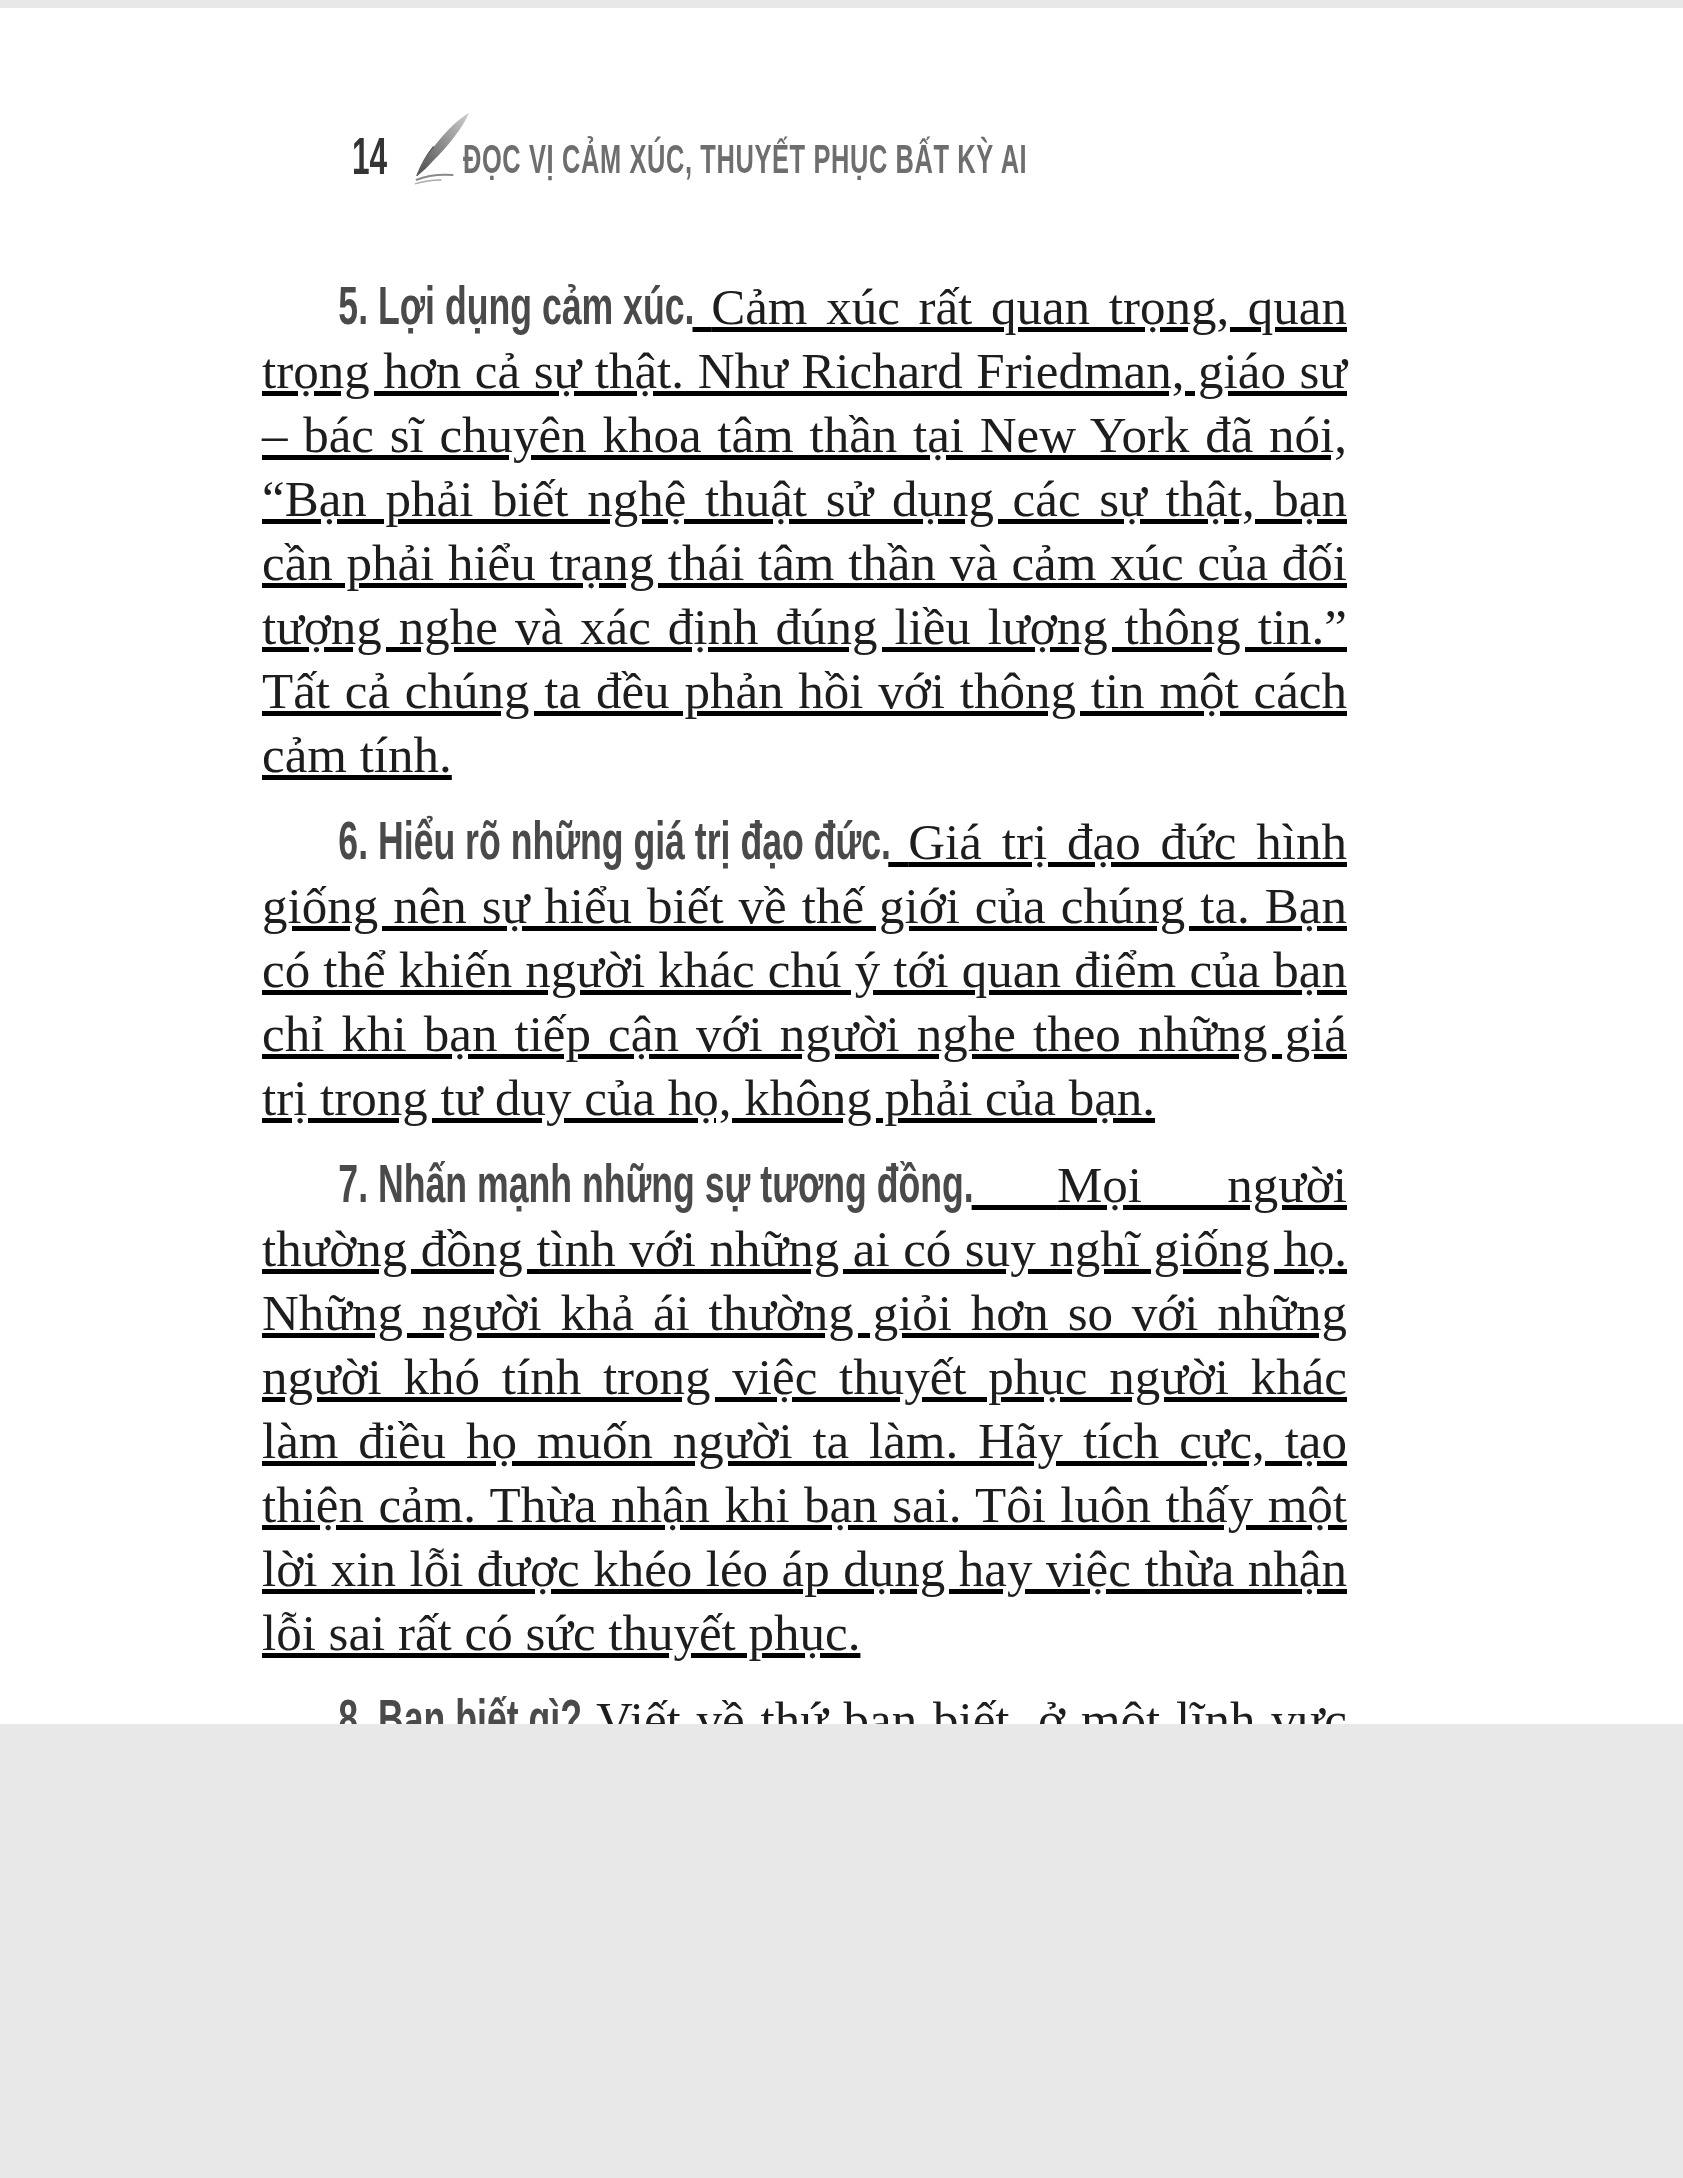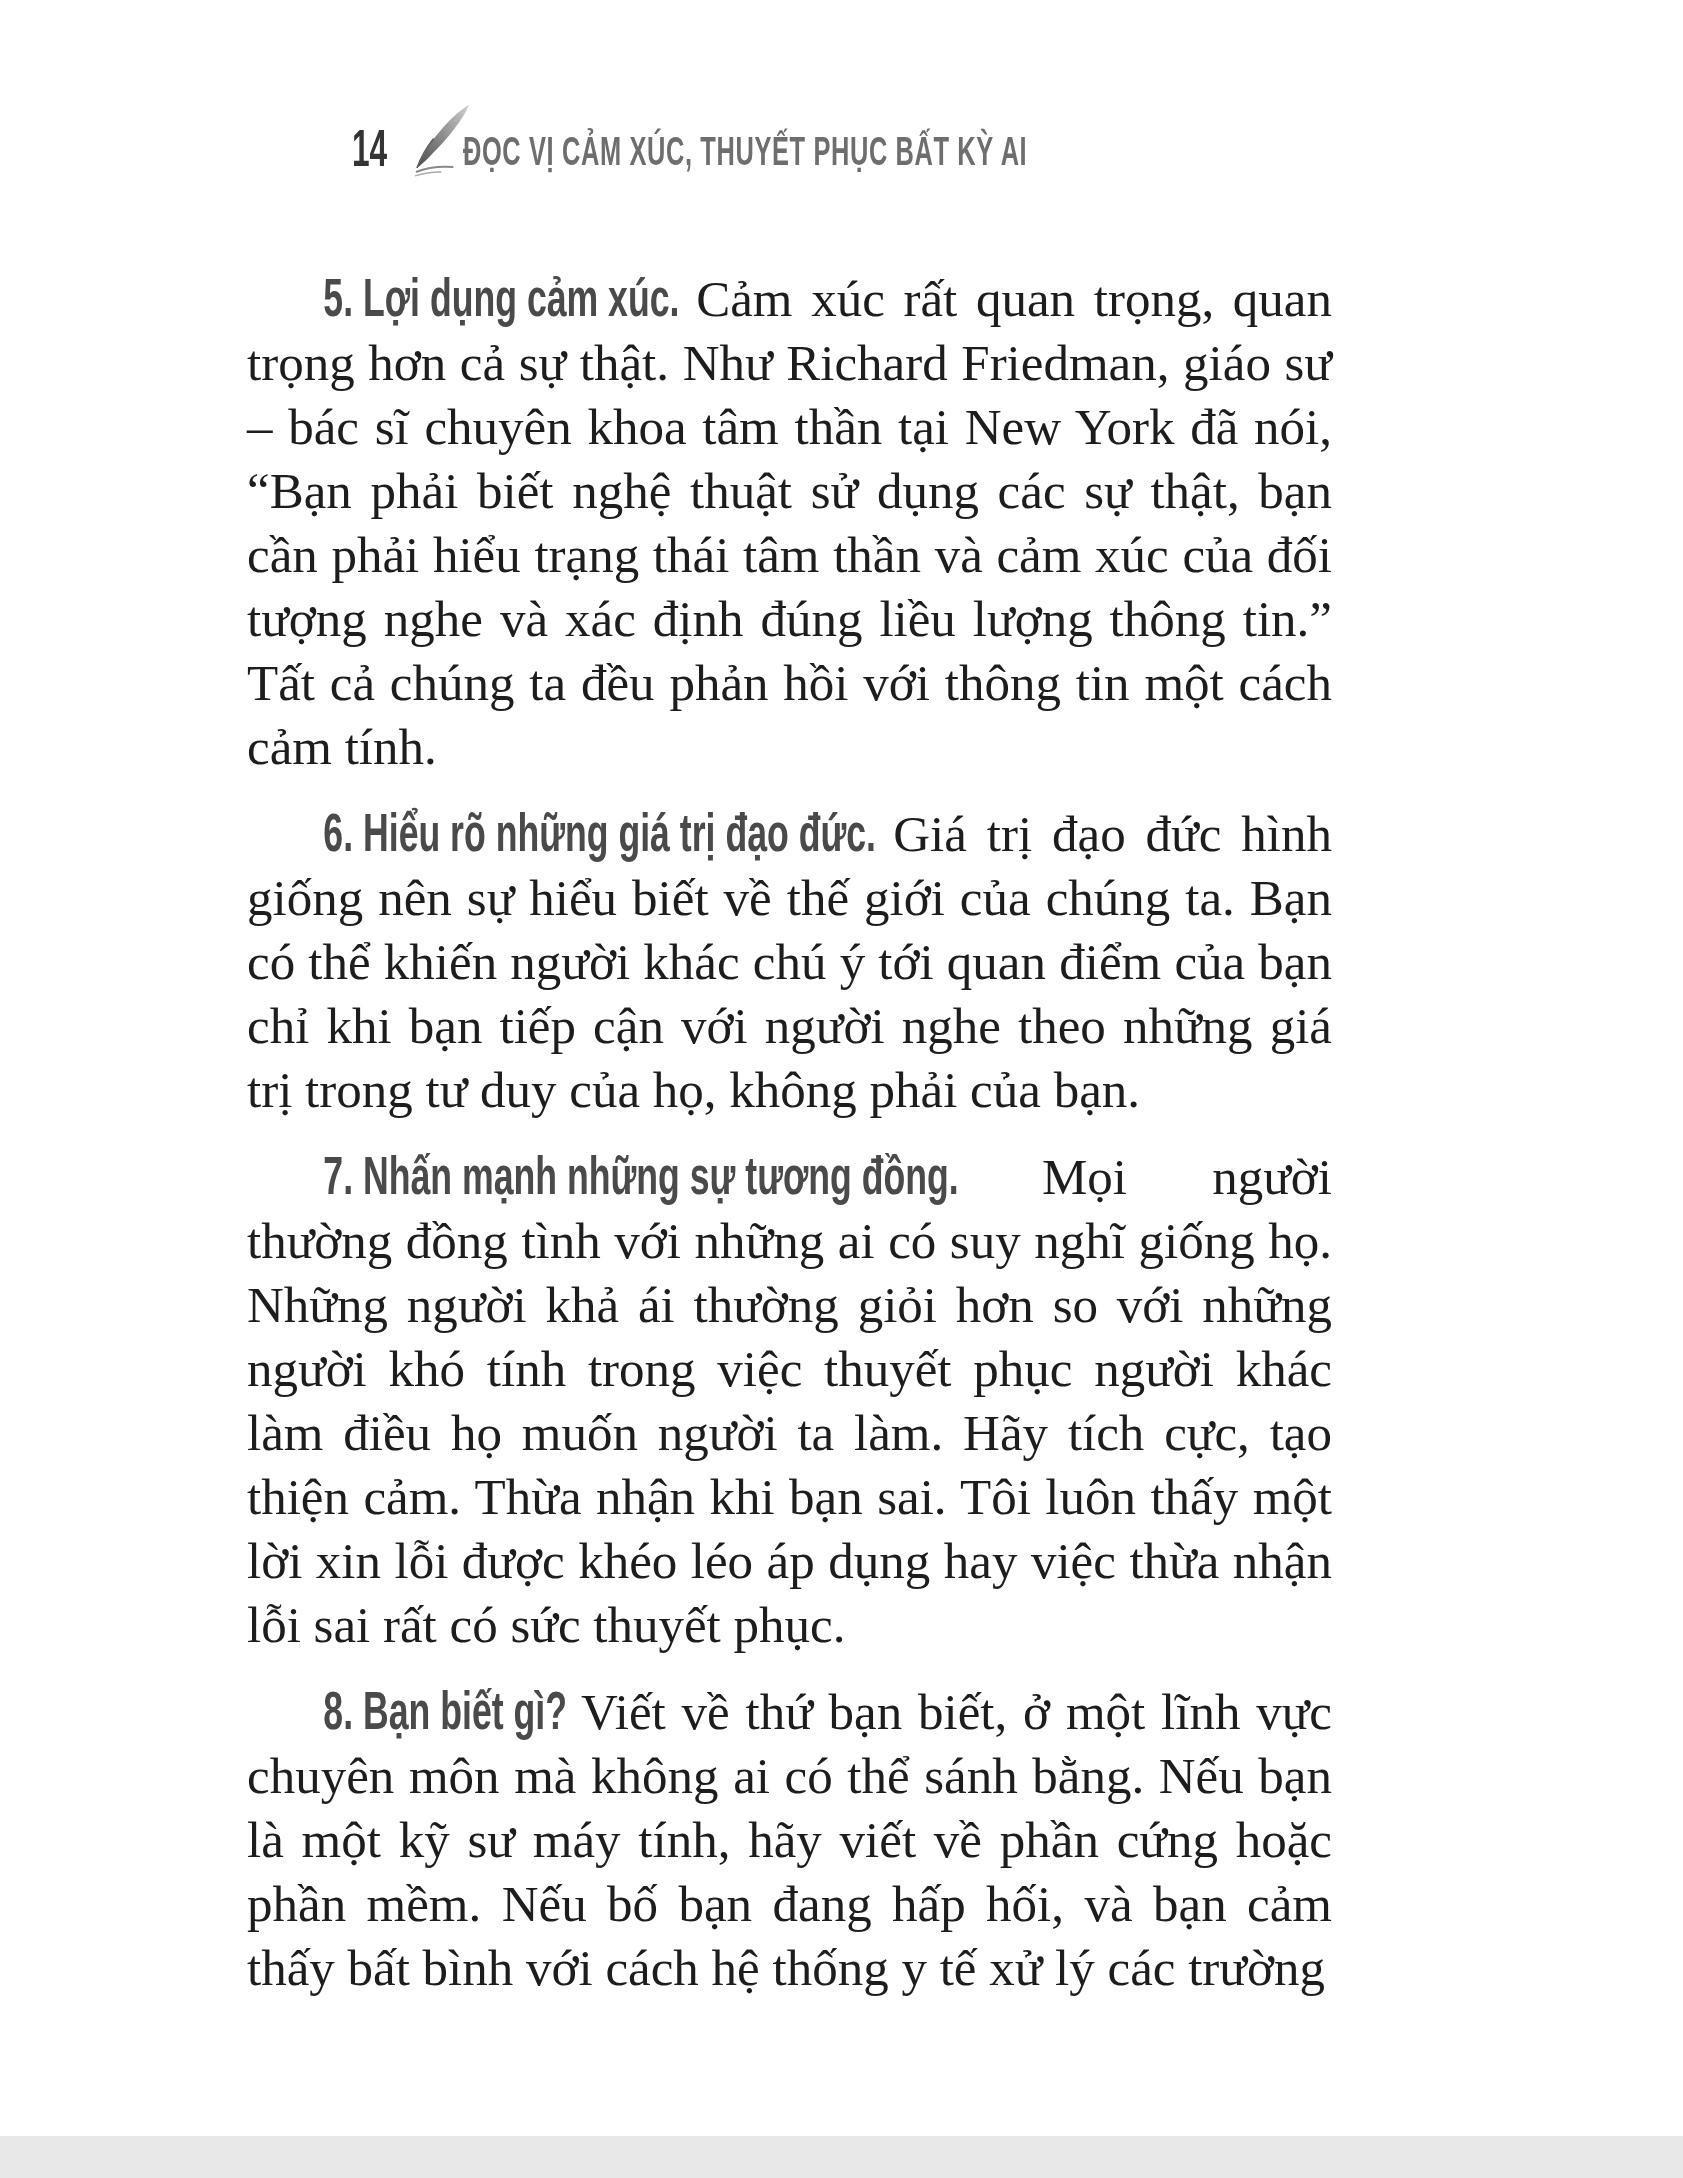--- a/index.html
+++ b/index.html
@@ -1,21 +1,22 @@
 <!DOCTYPE html>
 <html lang="vi"><head>
 <meta charset="utf-8">
 <style>
   html,body{margin:0;padding:0;background:#e8e8e8;}
   .page{
     position:relative;
-    width:1683px;height:2136px;
+    width:1683px;height:1716px;
     background:#ffffff;
     overflow:hidden;
     font-family:"Liberation Serif","DejaVu Serif",serif;
+    margin-top:8px;
   }
   
   .page-number{
     position:absolute;left:352px;top:123px;
     font-family:"Liberation Sans","DejaVu Sans",sans-serif;
     font-weight:700;font-size:51px;line-height:1;
     color:#343434;
     transform:scaleX(0.62);transform-origin:0 0;
     white-space:nowrap;
   }
@@ -24,21 +25,21 @@
     position:absolute;left:463px;top:131px;
     font-family:"Liberation Sans","DejaVu Sans",sans-serif;
     font-weight:700;font-size:41px;line-height:1;
     letter-spacing:1px;
     color:#6e6e6e;
     transform:scaleX(0.62);transform-origin:0 0;
     white-space:nowrap;
   }
   
   .content{
-    position:absolute;left:247px;top:265px;width:1085px;
+    position:absolute;left:262px;top:265px;width:1085px;text-decoration:underline;
   }
   .content p{
     margin:0 0 21px 0;
     font-size:51px;line-height:64px;
     color:#1d1d1d;
     text-align:justify;
     text-indent:46px;
   }
   .ph{
     font-family:"Liberation Sans","DejaVu Sans",sans-serif;

